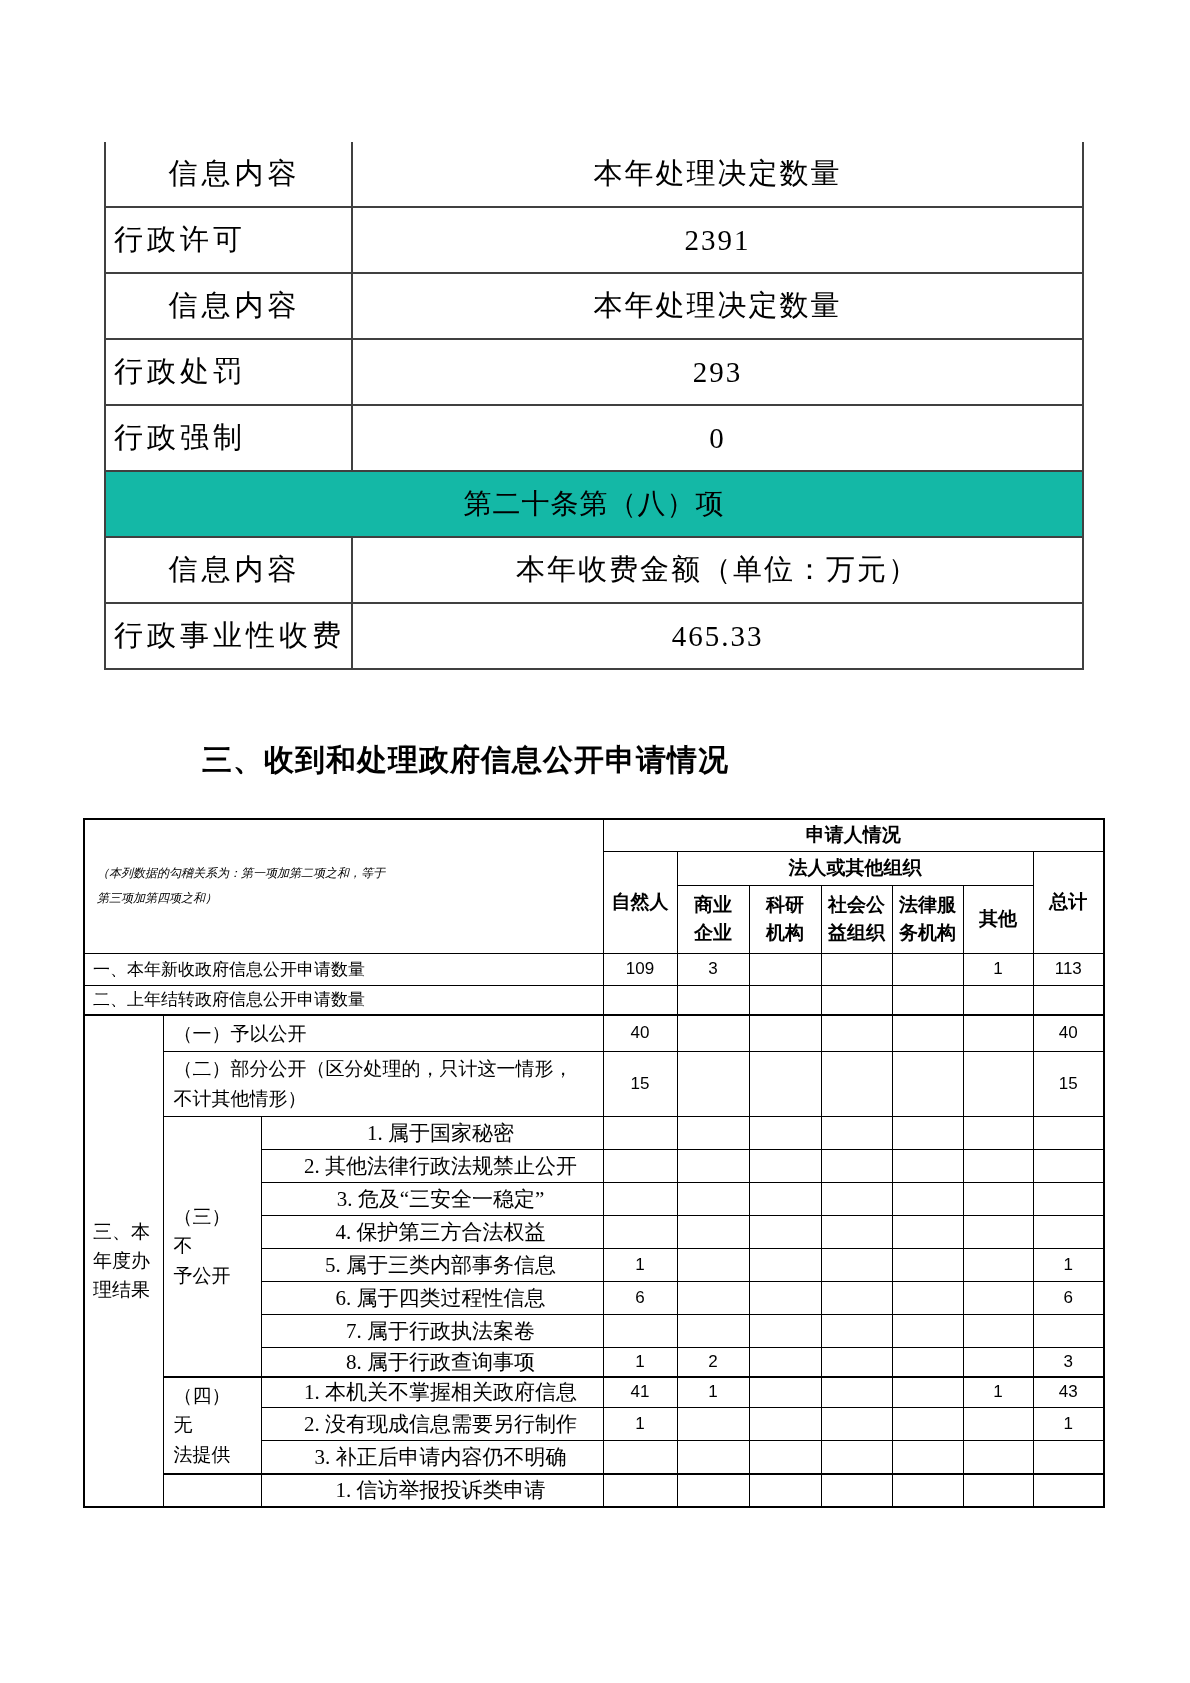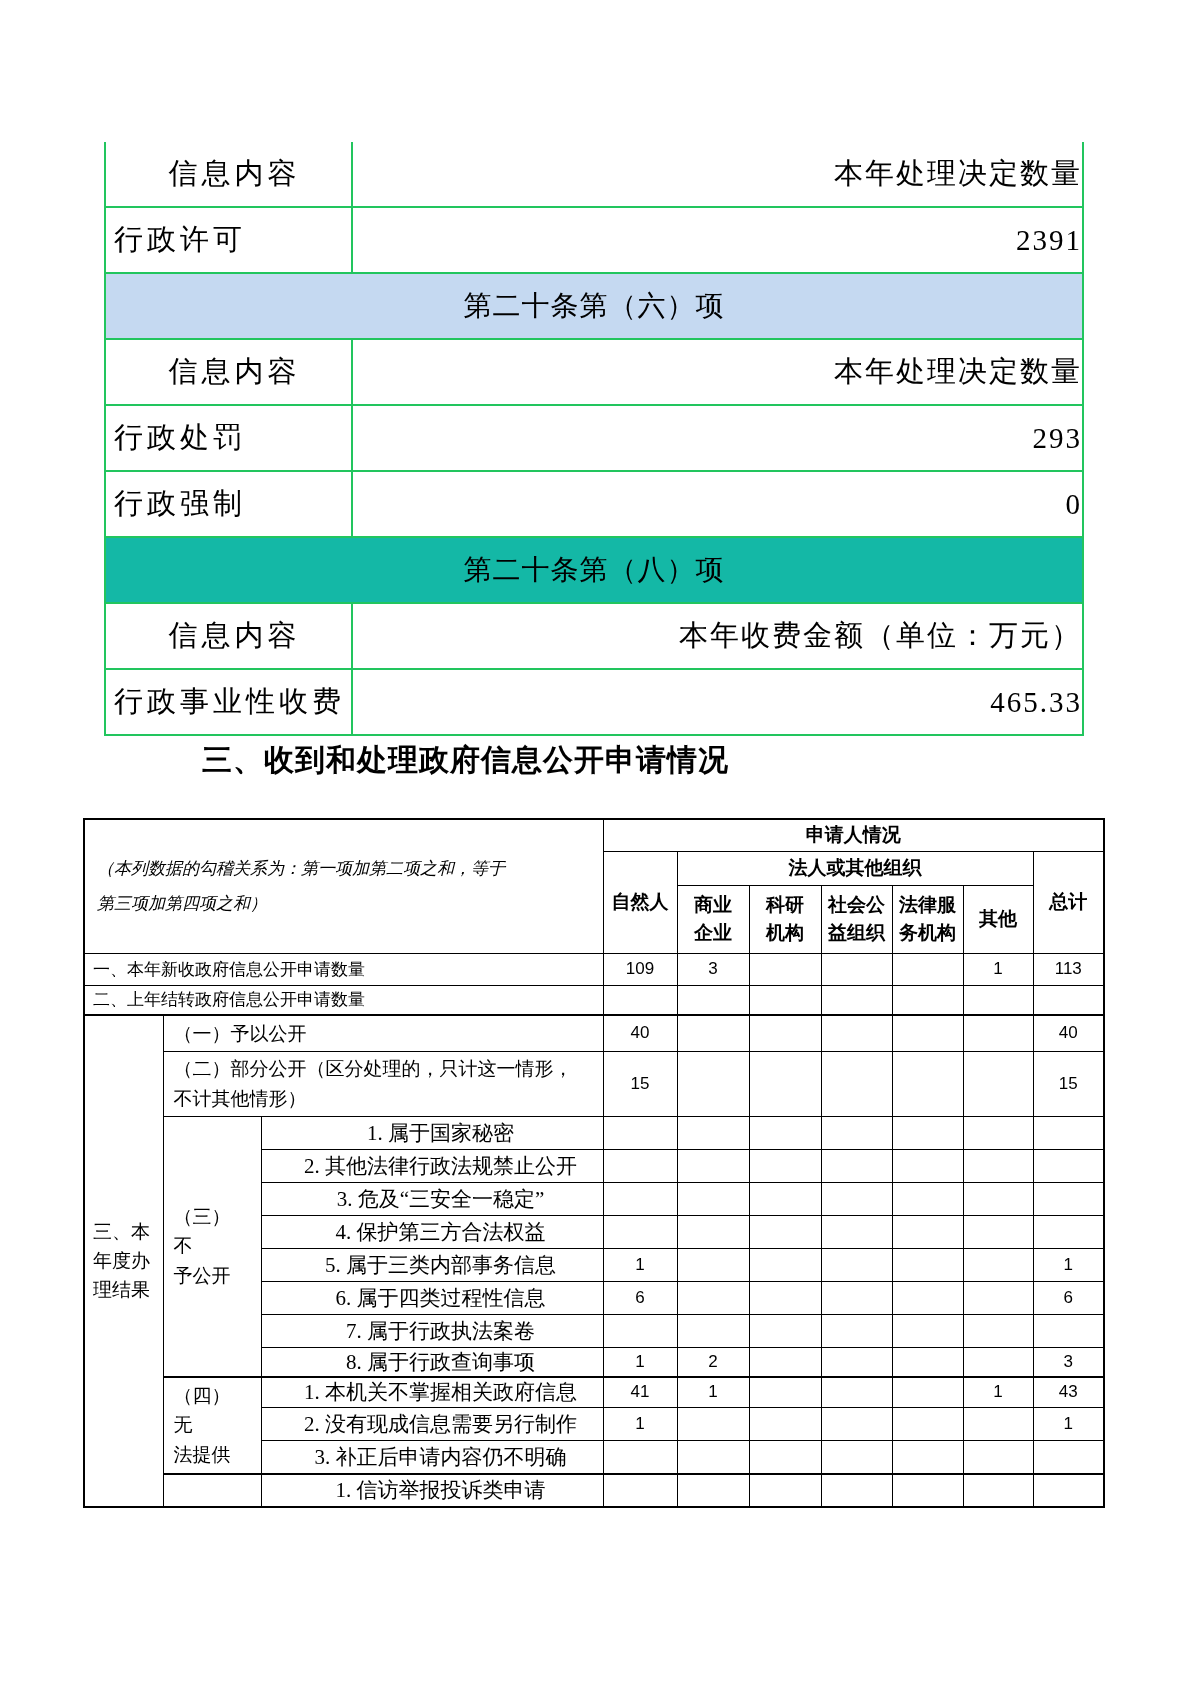--- a/index.html
+++ b/index.html
@@ -3,37 +3,37 @@
 <meta charset="utf-8">
 <style>
   html,body{margin:0;padding:0;background:#ffffff;}
   .page{position:relative;width:1190px;height:1683px;background:#ffffff;overflow:hidden;
         font-family:"Liberation Serif",serif;color:#000;}
 
   
   table{border-collapse:collapse;}
   .t1{position:absolute;left:104px;top:142px;width:978px;table-layout:fixed;
       border:2.5px solid #000;border-top:none;font-size:29px;}
-  .t1 td{border:2px solid #22c55e;vertical-align:middle;overflow:hidden;height:64px;padding:0;}
+  .t1 td{border:2px solid #404040;vertical-align:middle;overflow:hidden;height:64px;padding:0;}
   .t1 tr:first-child td{border-top:none;}
   .t1 .lbl{text-align:left;padding-left:8px;letter-spacing:4px;}
   .t1 .lbl-c{text-align:center;letter-spacing:4px;padding-left:12px;}
-  .t1 .val{text-align:right;letter-spacing:2px;margin-left:12px;}
+  .t1 .val{text-align:center;letter-spacing:2px;margin-left:12px;}
   .t1 .banner{text-align:center;letter-spacing:1px;font-size:28px;}
 
   
   .heading{position:absolute;left:202px;top:740px;font-family:"Liberation Sans",sans-serif;
            font-weight:bold;font-size:30px;letter-spacing:1px;white-space:nowrap;}
 
   
   .t2{position:absolute;left:83px;top:818px;width:1020px;table-layout:fixed;
       border:2.5px solid #000;font-size:18px;}
   .t2 td{border:1.5px solid #000;vertical-align:middle;overflow:hidden;padding:0;}
   .t2 tr.sec td{border-top:2.5px solid #000;}
-  .t2 .note{font-style:italic;font-size:17px;text-align:left;padding:0 10px 0 12px;
+  .t2 .note{font-style:italic;font-size:12px;text-align:left;padding:0 10px 0 12px;
             line-height:2.1;white-space:pre-line;}
   .t2 .hd{text-align:center;font-size:19px;line-height:1.45;white-space:pre-line;font-weight:bold;}
   .t2 .rowlbl{text-align:left;font-size:17px;padding-left:8px;margin-left:48px;}
   .t2 .grp{text-align:left;font-size:19px;padding-left:10px;padding-right:14px;
            line-height:1.55;white-space:pre-line;}
   .t2 .vert{text-align:left;font-size:19px;padding-left:8px;line-height:1.55;white-space:pre-line;}
   .t2 .item{text-align:center;font-size:21px;padding-left:17px;}
   .t2 .v{text-align:center;font-family:"Liberation Sans",sans-serif;font-size:17px;}
 </style>
 </head>
@@ -47,23 +47,20 @@
         <col style="width:731px">
       </colgroup>
     <tbody>
       <tr>
         <td class="lbl-c">信息内容</td>
         <td class="val">本年处理决定数量</td>
       </tr>
       <tr>
         <td class="lbl">行政许可</td>
         <td class="val">2391</td>
-      </tr>
-      <tr>
-        <td class="banner" colspan="2" style="background:#c5d9f1">第二十条第（六）项</td>
       </tr>
       <tr>
         <td class="lbl-c">信息内容</td>
         <td class="val">本年处理决定数量</td>
       </tr>
       <tr>
         <td class="lbl">行政处罚</td>
         <td class="val">293</td>
       </tr>
       <tr>

